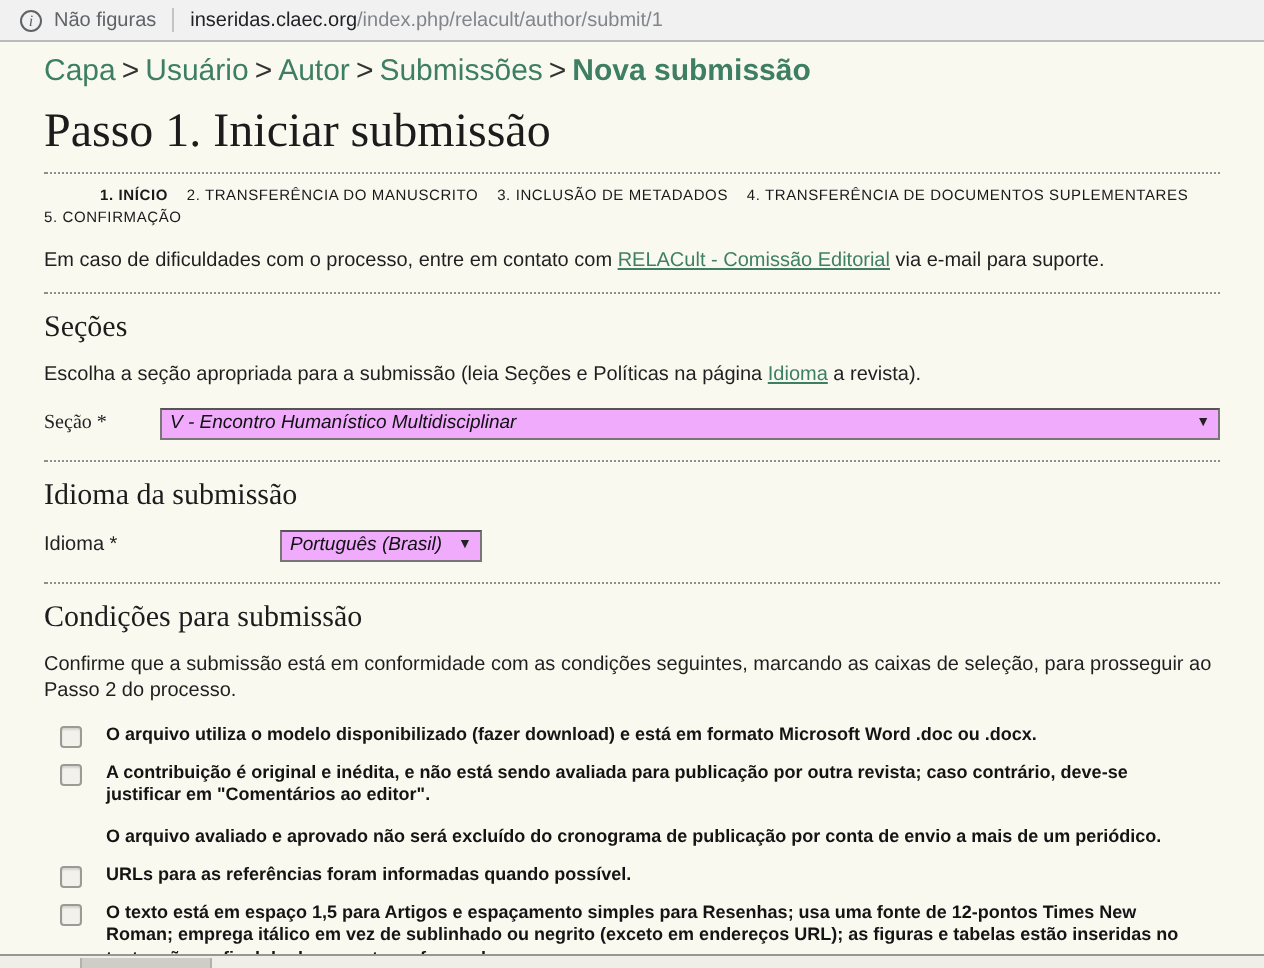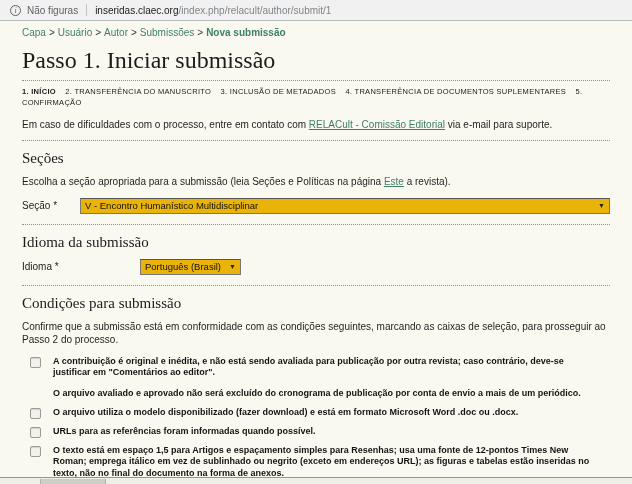--- a/index.html
+++ b/index.html
@@ -23,44 +23,44 @@
     font-size:8px; font-family:"Liberation Serif", serif; font-style:italic;
     margin-right:6px; flex:0 0 auto;
   }
   .urlbar .sec-label { margin-right:8px; }
   .urlbar .vsep { width:1px; height:12px; background:#c4c4c4; margin-right:8px; }
   .urlbar .domain { color:#202124; }
   .urlbar .path { color:#80868b; }
   
   .content { padding:6px 22px 0 22px; }
   a, .link { color:#3e7f63; text-decoration:underline; cursor:pointer; }
-  .breadcrumb { font-size:10px; color:#333; margin-bottom:9px; }
+  .breadcrumb { font-size:15px; color:#333; margin-bottom:9px; }
   .breadcrumb .crumb { color:#3e7f63; text-decoration:none; }
   .breadcrumb .sep { color:#333; margin:0 3px; }
   .breadcrumb .current { color:#3e7f63; font-weight:bold; }
   h1.page-title {
     font-family:"Liberation Serif", serif; font-weight:normal;
     font-size:24px; color:#1c1c1c; margin:8px 0 6px 0;
   }
   .dotted { border:none; border-top:1px dotted #8f8f8f; margin:3px 0 5px 0; }
   .steps { font-size:7.5px; letter-spacing:0.3px; color:#1a1a1a; line-height:1.5; margin:2px 0 9px 0; text-transform:uppercase; }
   .steps .step { margin-right:7px; }
-  .steps .active { font-weight:bold; }
+  .steps .active { font-weight:bold;margin-left:28px; }
   .support, .desc { font-size:10px; line-height:1.35; margin-bottom:9px; color:#1f1f1f; }
   h2.section-heading {
     font-family:"Liberation Serif", serif; font-weight:normal;
     font-size:15px; color:#1c1c1c; margin:9px 0 8px 0;
   }
   .field-row { display:flex; align-items:center; font-size:10px; margin:4px 0 10px 0; }
-  .label-col-sm { flex:0 0 58px; }
+  .label-col-sm { flex:0 0 58px;font-family:Liberation Serif, serif; }
   .label-col-lg { flex:0 0 118px; }
   .select {
-    background:#eab308; border:1px solid #777; border-top-color:#555;
+    background:#f0abfc; border:1px solid #777; border-top-color:#555;
     height:16px; display:inline-flex; align-items:center;
-    font-size:9.5px; padding:0 4px; color:#111;
+    font-size:9.5px; padding:0 4px; color:#111;font-style:italic;
   }
   .select .arrow { font-size:7px; color:#222; margin-left:8px; }
   .select-wide { flex:1; justify-content:space-between; }
   
   .check-item { display:flex; align-items:flex-start; padding-left:8px; margin-bottom:7px; }
   .checkbox {
     flex:0 0 auto; width:11px; height:11px; margin:1px 12px 0 0;
     background:#f2f1ec; border:1px solid #9b9a94; border-radius:2px;
     box-shadow:inset 0 1px 1px rgba(0,0,0,0.12);
   }
@@ -106,21 +106,21 @@
   </div>
 
   <div class="support">
     <span>Em caso de dificuldades com o processo, entre em contato com </span><span class="link">RELACult - Comissão Editorial</span><span> via e-mail para suporte.</span>
   </div>
 
   <hr class="dotted">
 
   <h2 class="section-heading">Seções</h2>
   <div class="desc">
-    <span>Escolha a seção apropriada para a submissão (leia Seções e Políticas na página </span><span class="link">Este</span><span> a revista).</span>
+    <span>Escolha a seção apropriada para a submissão (leia Seções e Políticas na página </span><span class="link">Idioma</span><span> a revista).</span>
   </div>
   <div class="field-row">
     <span class="label-col-sm">Seção *</span>
     <span class="select select-wide">
       <span>V - Encontro Humanístico Multidisciplinar</span>
       <span class="arrow">▼</span>
     </span>
   </div>
 
   <hr class="dotted">
@@ -134,29 +134,29 @@
     </span>
   </div>
 
   <hr class="dotted">
 
   <h2 class="section-heading">Condições para submissão</h2>
   <div class="desc">Confirme que a submissão está em conformidade com as condições seguintes, marcando as caixas de seleção, para prosseguir ao Passo 2 do processo.</div>
 
   <div class="check-item">
     <span class="checkbox"></span>
+    <div class="check-text">O arquivo utiliza o modelo disponibilizado (fazer download) e está em formato Microsoft Word .doc ou .docx.</div>
+  </div>
+
+  <div class="check-item">
+    <span class="checkbox"></span>
     <div class="check-text">
       <p>A contribuição é original e inédita, e não está sendo avaliada para publicação por outra revista; caso contrário, deve-se justificar em "Comentários ao editor".</p>
       <p>O arquivo avaliado e aprovado não será excluído do cronograma de publicação por conta de envio a mais de um periódico.</p>
     </div>
-  </div>
-
-  <div class="check-item">
-    <span class="checkbox"></span>
-    <div class="check-text">O arquivo utiliza o modelo disponibilizado (fazer download) e está em formato Microsoft Word .doc ou .docx.</div>
   </div>
 
   <div class="check-item">
     <span class="checkbox"></span>
     <div class="check-text">URLs para as referências foram informadas quando possível.</div>
   </div>
 
   <div class="check-item">
     <span class="checkbox"></span>
     <div class="check-text">O texto está em espaço 1,5 para Artigos e espaçamento simples para Resenhas; usa uma fonte de 12-pontos Times New Roman; emprega itálico em vez de sublinhado ou negrito (exceto em endereços URL); as figuras e tabelas estão inseridas no texto, não no final do documento na forma de anexos.</div>

